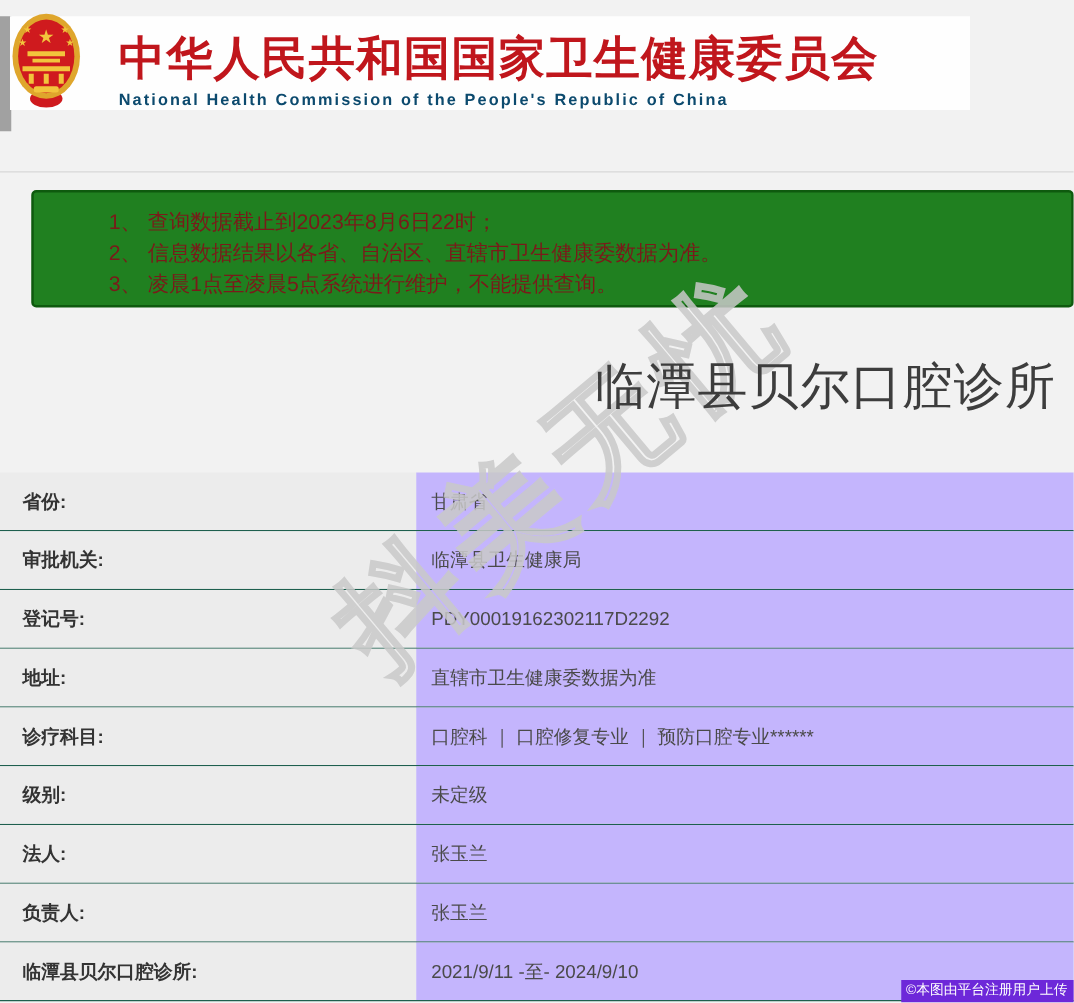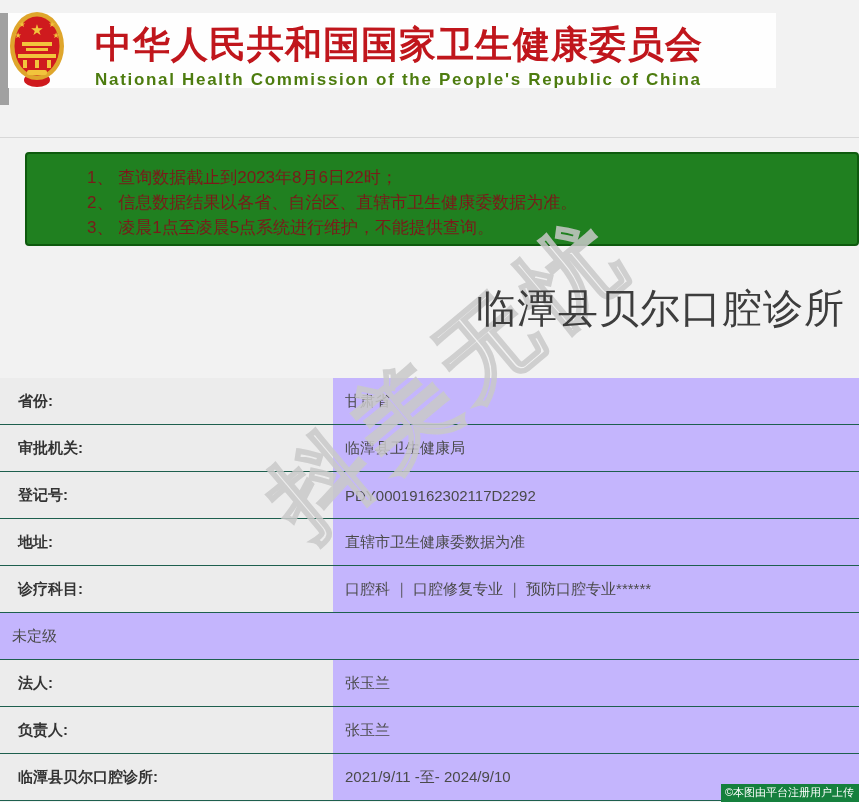--- a/index.html
+++ b/index.html
@@ -6,39 +6,39 @@
   body{
     width:859px;height:802px;position:relative;overflow:hidden;
     background:#f2f2f2;font-family:"Liberation Sans",sans-serif;
   }
   .left-strip{position:absolute;left:0;top:13px;width:9px;height:92px;background:#a1a1a1;}
   .header-card{position:absolute;left:8px;top:13px;width:768px;height:75px;background:#fefefe;
     display:flex;align-items:center;z-index:2;}
   .emblem{margin-left:1px;flex:0 0 auto;}
   .header-text{margin-left:30px;}
   .cn-title{font-size:37px;font-weight:bold;color:#c0161c;letter-spacing:1px;line-height:40px;margin-top:13px;}
-  .en-title{font-size:17px;font-weight:bold;color:#4d7c0f;letter-spacing:1.7px;margin-top:5px;}
+  .en-title{font-size:13px;font-weight:bold;color:#0c4a6e;letter-spacing:1.7px;margin-top:5px;}
   .top-divider{position:absolute;left:0;top:137px;width:859px;height:1px;background:#d8d8d8;}
   .notice{position:absolute;left:25px;top:152px;right:0;height:94px;box-sizing:border-box;
     background:#208020;border:2px solid #0e5a0e;border-radius:4px;
     color:#7a1a1a;font-size:17px;padding:11px 0 0 60px;z-index:2;}
   .notice-line{line-height:25px;}
   .result-title{position:absolute;top:281px;right:14px;font-size:40px;color:#3d3d3d;
     letter-spacing:1px;z-index:7;}
   .table{position:absolute;left:0;top:378px;width:859px;z-index:1;}
   .row{display:flex;height:47px;border-bottom:1px solid #1e5f4e;box-sizing:border-box;}
   .cell-label{width:333px;background:#ececec;display:flex;align-items:center;
     padding-left:18px;box-sizing:border-box;font-weight:bold;font-size:15px;color:#333;}
   .cell-value{flex:1;background:#c4b5fd;display:flex;align-items:center;
     padding-left:12px;font-size:15px;color:#4a4a4a;}
   .watermark{position:absolute;left:286px;top:452px;font-size:96px;font-weight:bold;
     letter-spacing:12px;color:transparent;-webkit-text-stroke:2.5px #c9c9c9;
     transform:rotate(-40deg);transform-origin:0 50%;white-space:nowrap;
     z-index:6;pointer-events:none;opacity:.85;}
-  .badge{position:absolute;right:0;bottom:0;background:#15803d;color:#fff;
+  .badge{position:absolute;right:0;bottom:0;background:#6d28d9;color:#fff;
     font-size:11px;line-height:13px;padding:2px 5px 3px 4px;z-index:8;}
 </style>
 </head>
 <body>
 
 <div class="left-strip"></div>
 
 <div class="header-card">
   <span class="emblem">
     <svg width="56" height="78" viewBox="0 0 56 78">
@@ -90,20 +90,21 @@
   </div>
   <div class="row">
     <div class="cell-label">地址:</div>
     <div class="cell-value">直辖市卫生健康委数据为准</div>
   </div>
   <div class="row">
     <div class="cell-label">诊疗科目:</div>
     <div class="cell-value">口腔科 ｜ 口腔修复专业 ｜ 预防口腔专业******</div>
   </div>
   <div class="row">
+    <div class="cell-label">级别:</div>
     <div class="cell-value">未定级</div>
   </div>
   <div class="row">
     <div class="cell-label">法人:</div>
     <div class="cell-value">张玉兰</div>
   </div>
   <div class="row">
     <div class="cell-label">负责人:</div>
     <div class="cell-value">张玉兰</div>
   </div>

